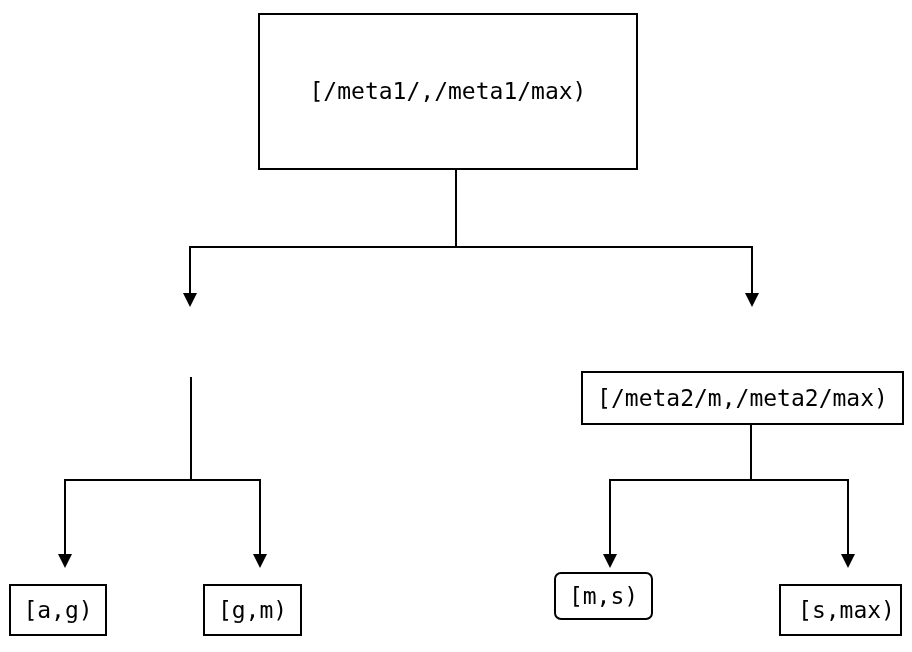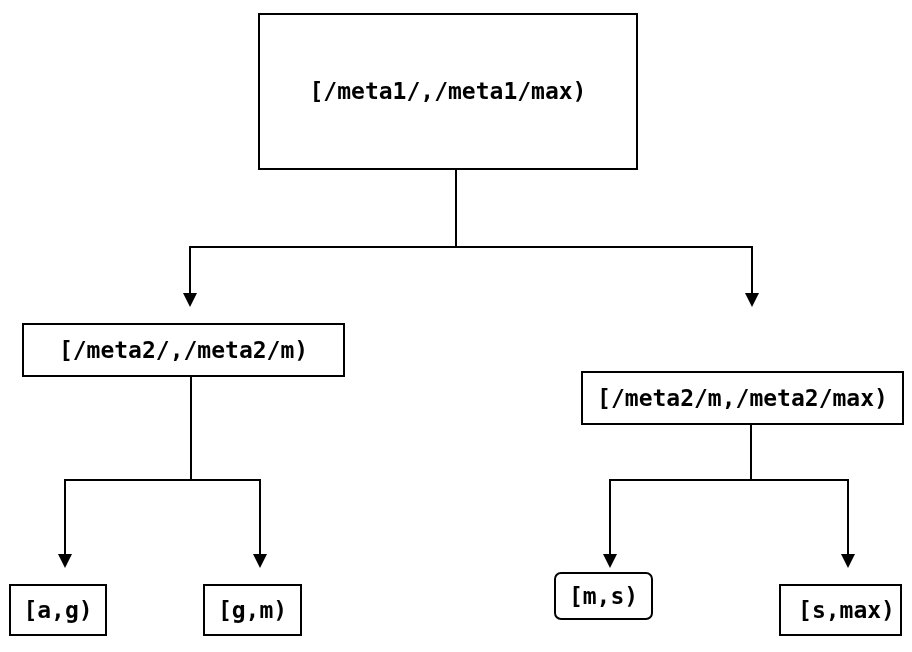--- a/index.html
+++ b/index.html
@@ -36,21 +36,20 @@
       box-sizing: border-box;
       border: 2px solid #000000;
       background: #ffffff;
       color: #000000;
       display: flex;
       align-items: center;
       justify-content: center;
       font-size: 23px;
       line-height: 1;
       white-space: nowrap;
-      font-weight: bold;
     }
     .node-root       { left: 258px; top: 13px;  width: 380px; height: 157px; }
     .node-l2-left    { left: 22px;  top: 323px; width: 323px; height: 54px;  }
     .node-l2-right   { left: 581px; top: 323px; width: 323px; height: 54px; margin-top: 48px;  }
     .node-leaf-ag    { left: 9px;   top: 584px; width: 98px;  height: 52px;  }
     .node-leaf-gm    { left: 203px; top: 584px; width: 99px;  height: 52px;  }
     .node-leaf-ms    { left: 554px; top: 572px; width: 99px;  height: 48px; border-radius: 7px;  }
     .node-leaf-smax  { left: 779px; top: 584px; width: 123px; height: 52px; padding-left: 12px;  }
   </style>
 </head>
@@ -83,21 +82,20 @@
       <line x1="609" y1="480" x2="849" y2="480"></line>
       <line x1="610" y1="479" x2="610" y2="555"></line>
       <polygon points="603,554 617,554 610,568"></polygon>
       <line x1="848" y1="479" x2="848" y2="555"></line>
       <polygon points="841,554 855,554 848,568"></polygon>
     </g>
   </svg>
 
   <div class="node node-root">[/meta1/,/meta1/max)</div>
 
-  <div class="node node-l2-left">[/meta2/,/meta2/m)</div>
 
   <div class="node node-l2-right">[/meta2/m,/meta2/max)</div>
 
   <div class="node node-leaf-gm">[g,m)</div>
 
   <div class="node node-leaf-ag">[a,g)</div>
 
   <div class="node node-leaf-ms">[m,s)</div>
 
   <div class="node node-leaf-smax">[s,max)</div>

